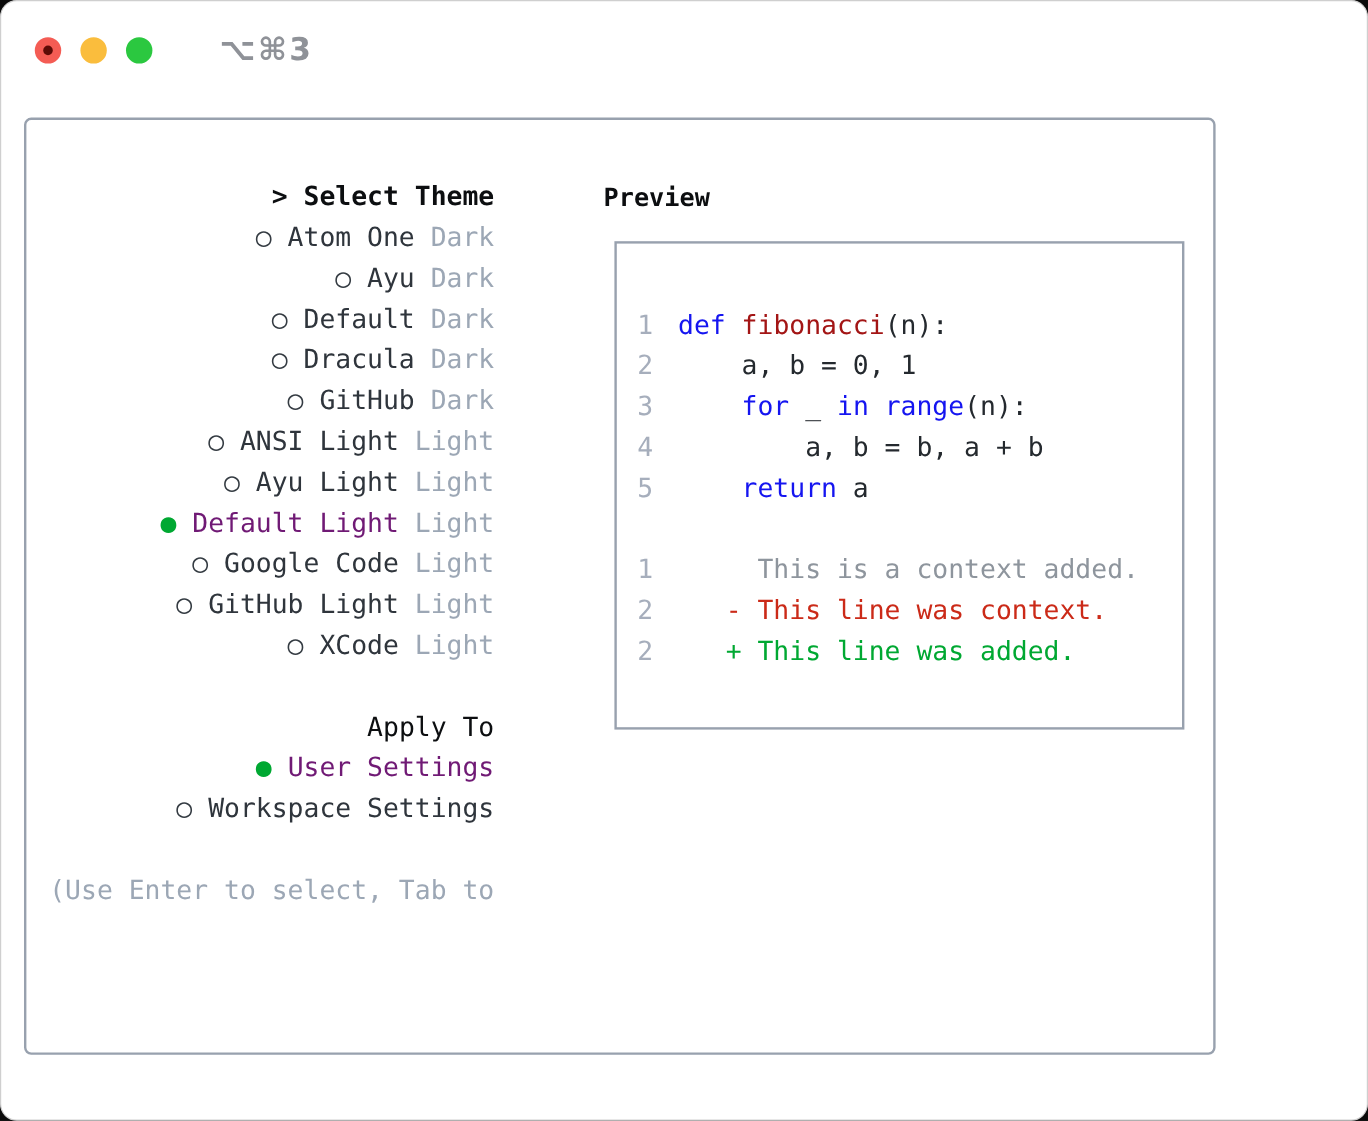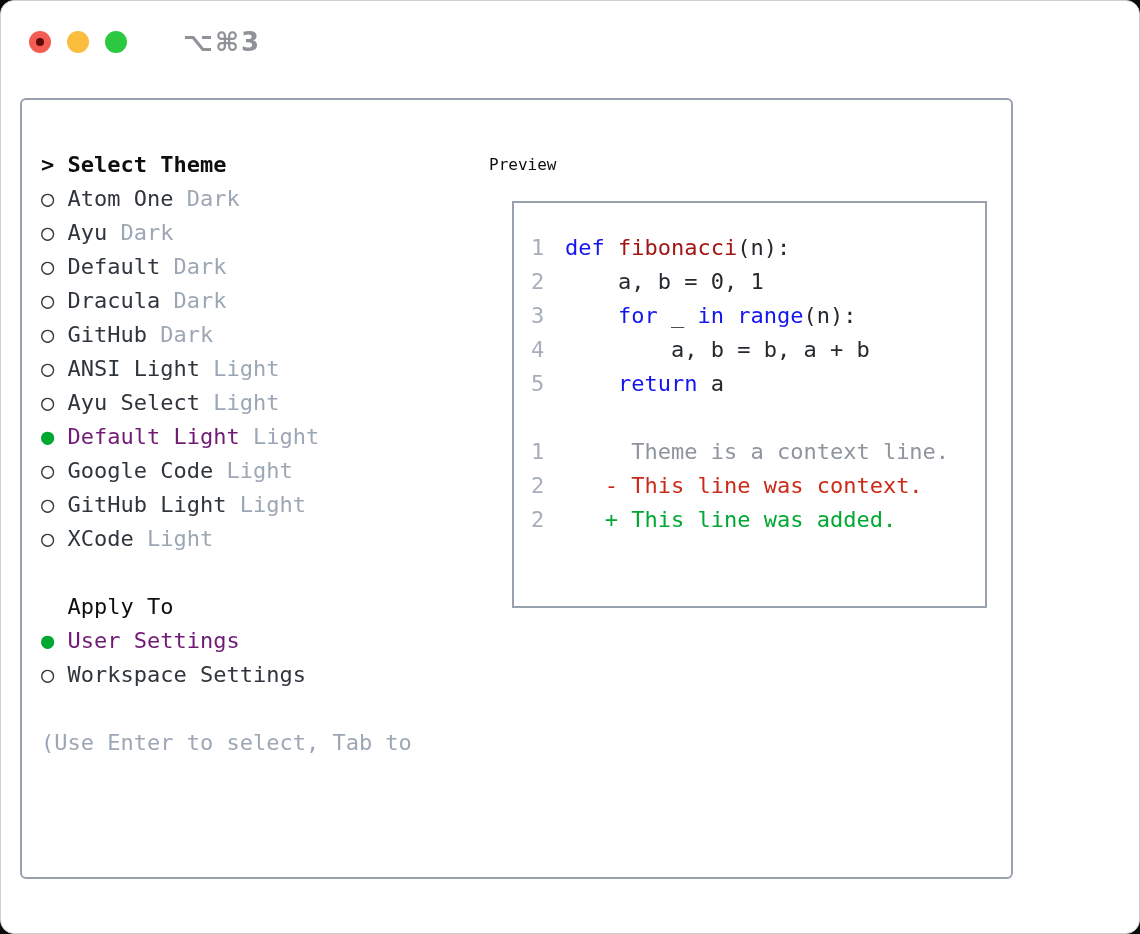--- a/index.html
+++ b/index.html
@@ -19,38 +19,38 @@
   .light.green { background:#2bc840; }
   .shortcut {
     margin-left:40px; color:#8f9298; font-size:26px; font-weight:bold; letter-spacing:2px;
     font-family:"DejaVu Sans","Liberation Sans",sans-serif;
   }
   
   .app {
     position:absolute; left:19px; top:97px; width:993px; height:781px;
     background:#fff; border:2px solid #98a1ae; border-radius:6px;
   }
-  .left-pane { position:absolute; left:19px; top:48px; font-size:22px; line-height:34px; }
+  .left-pane { position:absolute; left:19px; top:48px; font-size:22px; line-height:34px;text-align:right; }
   .row { height:34px; white-space:pre; }
   .marker { display:inline-block; width:2ch; color:#343b42; }
   .marker.sel { color:#00a832; }
   .prompt { display:inline-block; width:2ch; color:#0c0e10; font-weight:bold; }
   .hdr { color:#0c0e10; font-weight:bold; }
   .hdr2 { color:#0c0e10; }
   .nm { color:#2f353c; }
   .nm.green { color:#701a75; }
   .variant { color:#9ca7b5; }
   .spacer { height:34px; }
   .help { color:#9ca7b5; }
   
-  .preview-title { position:absolute; left:467px; top:48px; font-size:16px; line-height:34px; font-weight:normal; color:#0c0e10; }
+  .preview-title { position:absolute; left:481px; top:48px; font-size:21px; line-height:34px; font-weight:bold; color:#0c0e10; }
   .pbox {
     position:absolute; left:490px; top:101px; width:475px; height:407px;
     border:2px solid #98a1ae; background:#fff;
-    padding:28px 0 0 17px; font-size:22px; line-height:34px;
+    padding:52px 0 0 17px; font-size:22px; line-height:34px;
   }
   .cline { height:34px; white-space:pre; }
   .lnum { display:inline-block; width:34px; color:#a6aebc; }
   .tok-pl { color:#24292e; }
   .tok-kw { color:#1515f0; }
   .tok-fn { color:#a31515; }
   .tok-ctx { color:#8e959d; }
   .tok-del { color:#cb2a18; }
   .tok-add { color:#00a832; }
 </style>
@@ -70,21 +70,21 @@
 
     <div class="left-pane">
       <div class="row"><span class="prompt">&gt; </span><span class="hdr">Select Theme</span></div>
       <div id="theme-list">
           <div class="row"><span class="marker">○ </span><span class="nm">Atom One</span><span class="variant"> Dark</span></div>
           <div class="row"><span class="marker">○ </span><span class="nm">Ayu</span><span class="variant"> Dark</span></div>
           <div class="row"><span class="marker">○ </span><span class="nm">Default</span><span class="variant"> Dark</span></div>
           <div class="row"><span class="marker">○ </span><span class="nm">Dracula</span><span class="variant"> Dark</span></div>
           <div class="row"><span class="marker">○ </span><span class="nm">GitHub</span><span class="variant"> Dark</span></div>
           <div class="row"><span class="marker">○ </span><span class="nm">ANSI Light</span><span class="variant"> Light</span></div>
-          <div class="row"><span class="marker">○ </span><span class="nm">Ayu Select</span><span class="variant"> Light</span></div>
+          <div class="row"><span class="marker">○ </span><span class="nm">Ayu Light</span><span class="variant"> Light</span></div>
           <div class="row"><span class="marker sel">● </span><span class="nm green">Default Light</span><span class="variant"> Light</span></div>
           <div class="row"><span class="marker">○ </span><span class="nm">Google Code</span><span class="variant"> Light</span></div>
           <div class="row"><span class="marker">○ </span><span class="nm">GitHub Light</span><span class="variant"> Light</span></div>
           <div class="row"><span class="marker">○ </span><span class="nm">XCode</span><span class="variant"> Light</span></div>
         </div>
       <div class="spacer"></div>
       <div class="row"><span class="marker"> </span><span class="hdr2">Apply To</span></div>
       <div id="apply-list">
           <div class="row"><span class="marker sel">● </span><span class="nm green">User Settings</span></div>
           <div class="row"><span class="marker">○ </span><span class="nm">Workspace Settings</span></div>
@@ -98,20 +98,20 @@
     <div class="preview-title">Preview</div>
 
     <div class="pbox">
       <div id="code-lines">
           <div class="cline"><span class="lnum">1</span><span class="tok-kw">def</span><span class="tok-pl"> </span><span class="tok-fn">fibonacci</span><span class="tok-pl">(n):</span></div>
           <div class="cline"><span class="lnum">2</span><span class="tok-pl">    a, b = 0, 1</span></div>
           <div class="cline"><span class="lnum">3</span><span class="tok-pl">    </span><span class="tok-kw">for</span><span class="tok-pl"> _ </span><span class="tok-kw">in</span><span class="tok-pl"> </span><span class="tok-kw">range</span><span class="tok-pl">(n):</span></div>
           <div class="cline"><span class="lnum">4</span><span class="tok-pl">        a, b = b, a + b</span></div>
           <div class="cline"><span class="lnum">5</span><span class="tok-pl">    </span><span class="tok-kw">return</span><span class="tok-pl"> a</span></div>
           <div class="cline"><span class="lnum"></span></div>
-          <div class="cline"><span class="lnum">1</span><span class="tok-ctx">     Theme is a context line.</span></div>
+          <div class="cline"><span class="lnum">1</span><span class="tok-ctx">     This is a context added.</span></div>
           <div class="cline"><span class="lnum">2</span><span class="tok-del">   - This line was context.</span></div>
           <div class="cline"><span class="lnum">2</span><span class="tok-add">   + This line was added.</span></div>
         </div>
     </div>
 
   </div>
 </div>
 
 </body></html>

